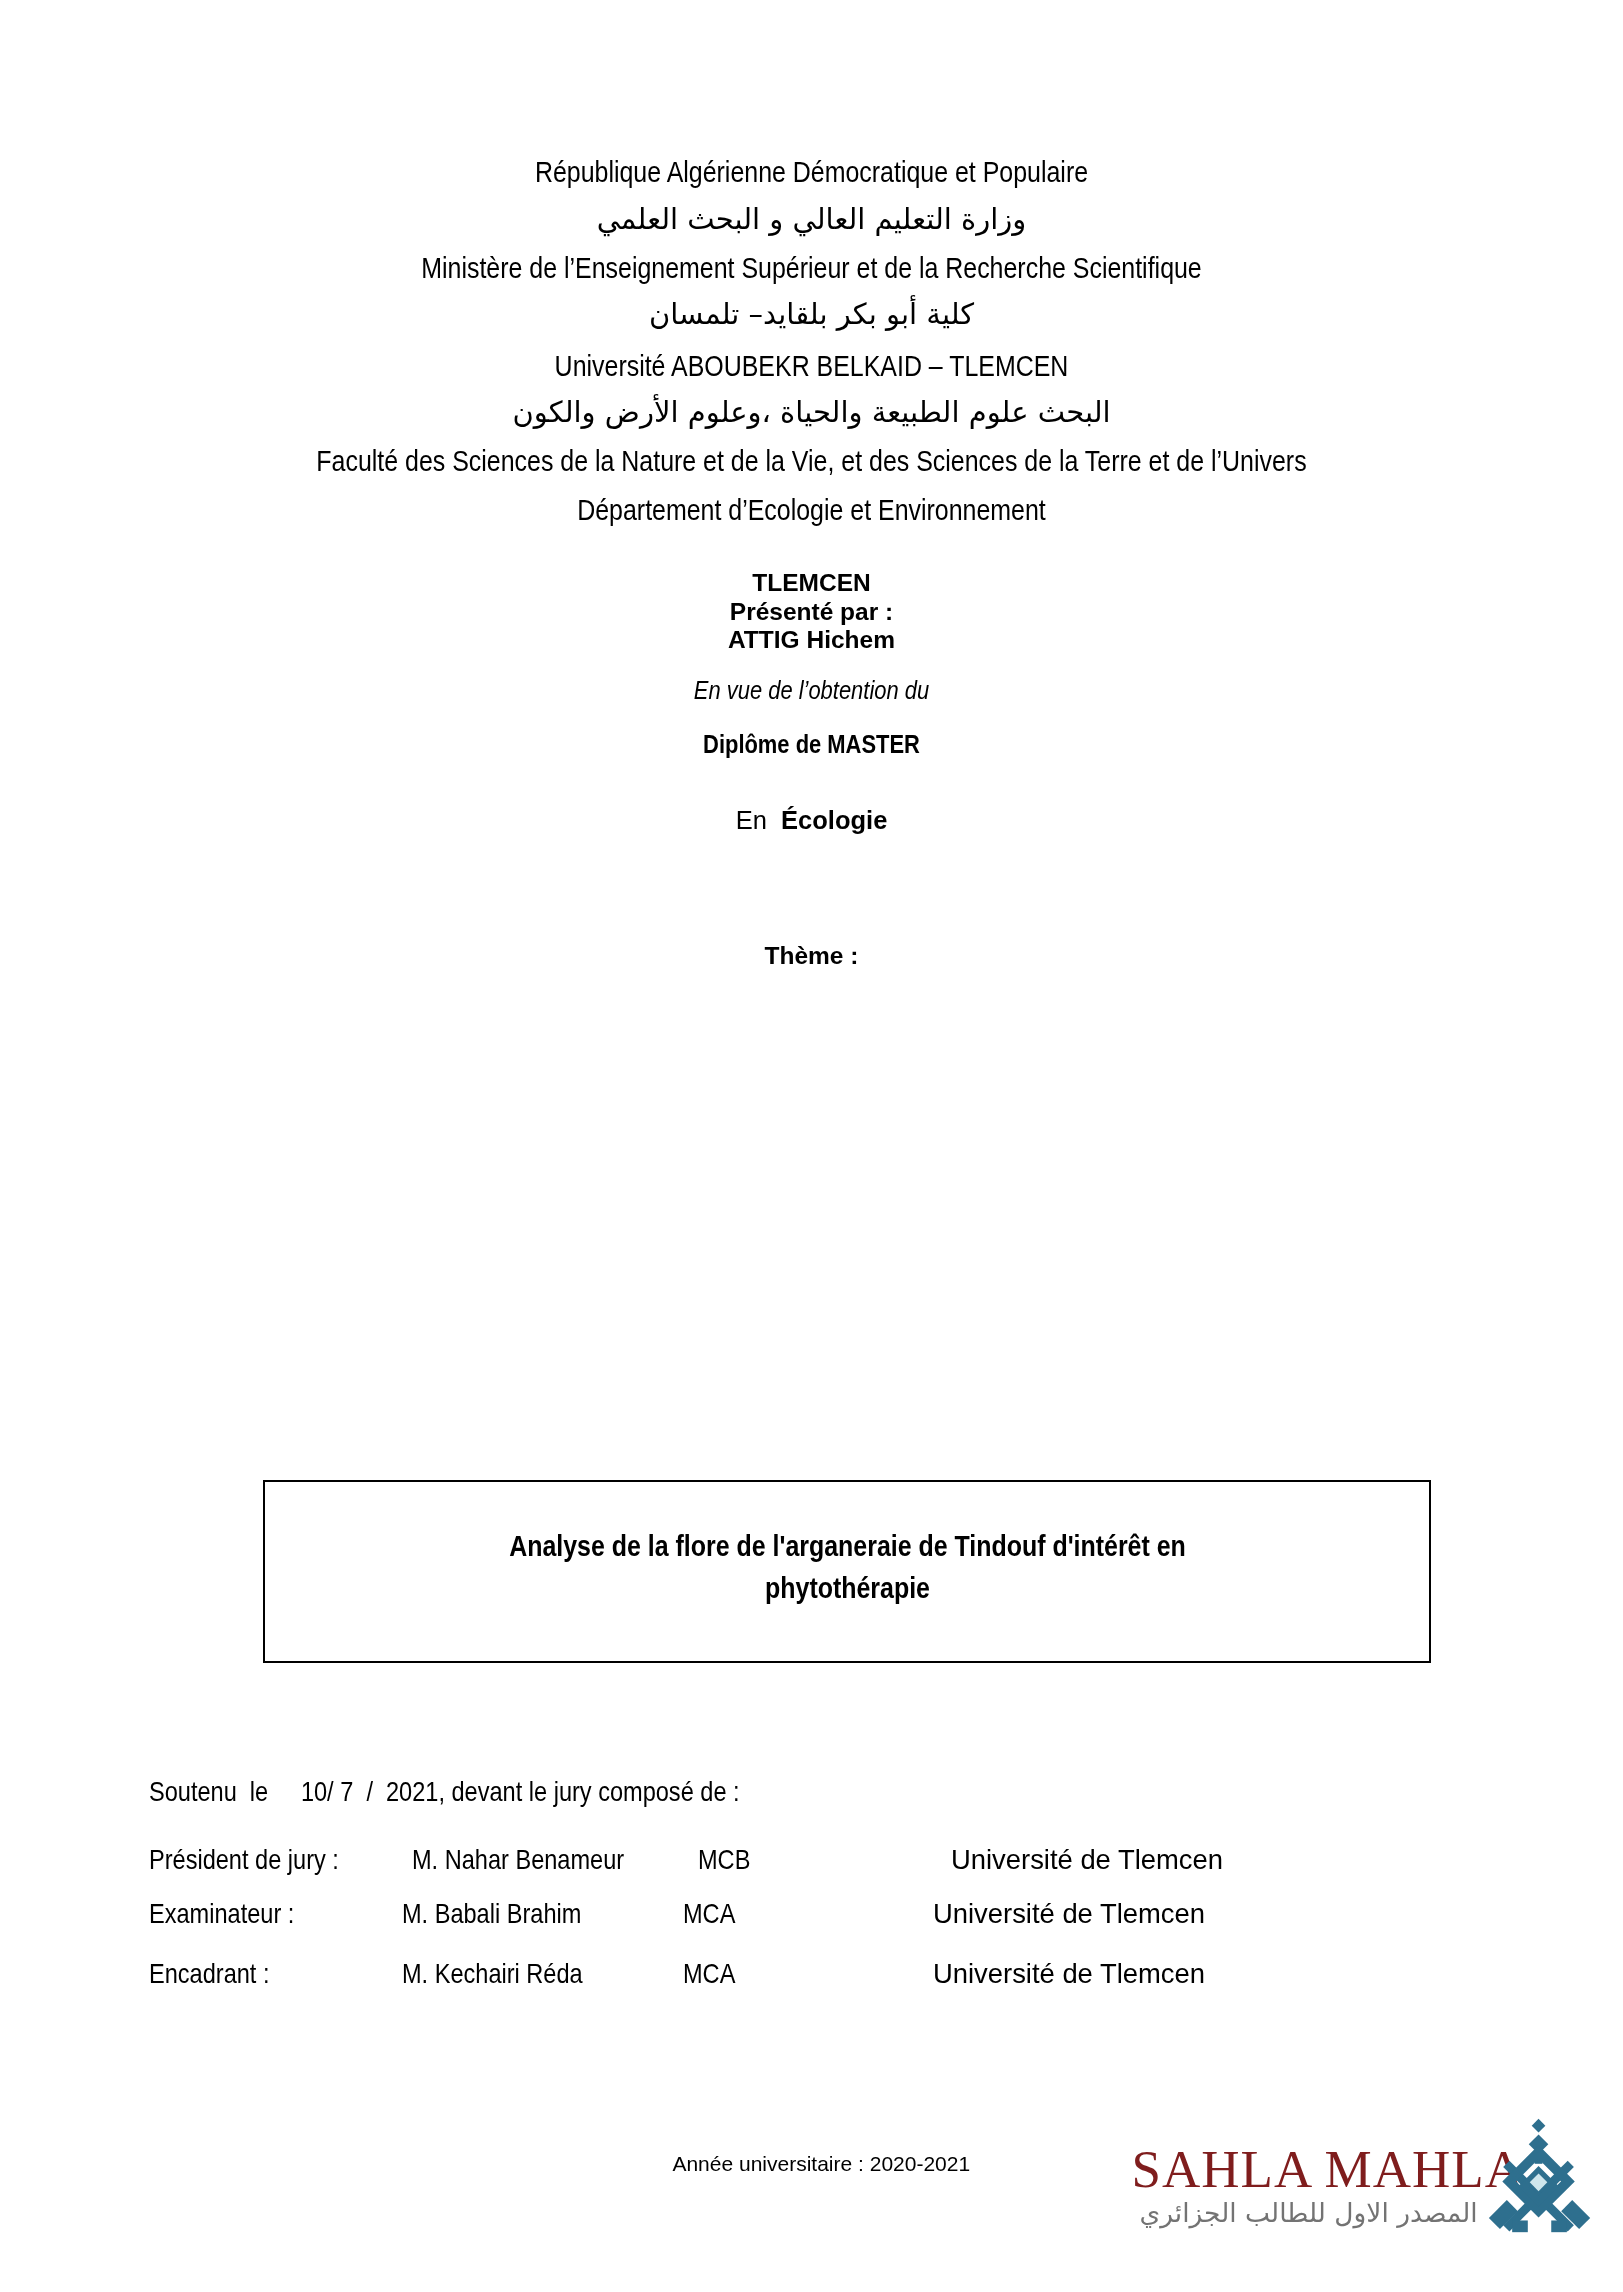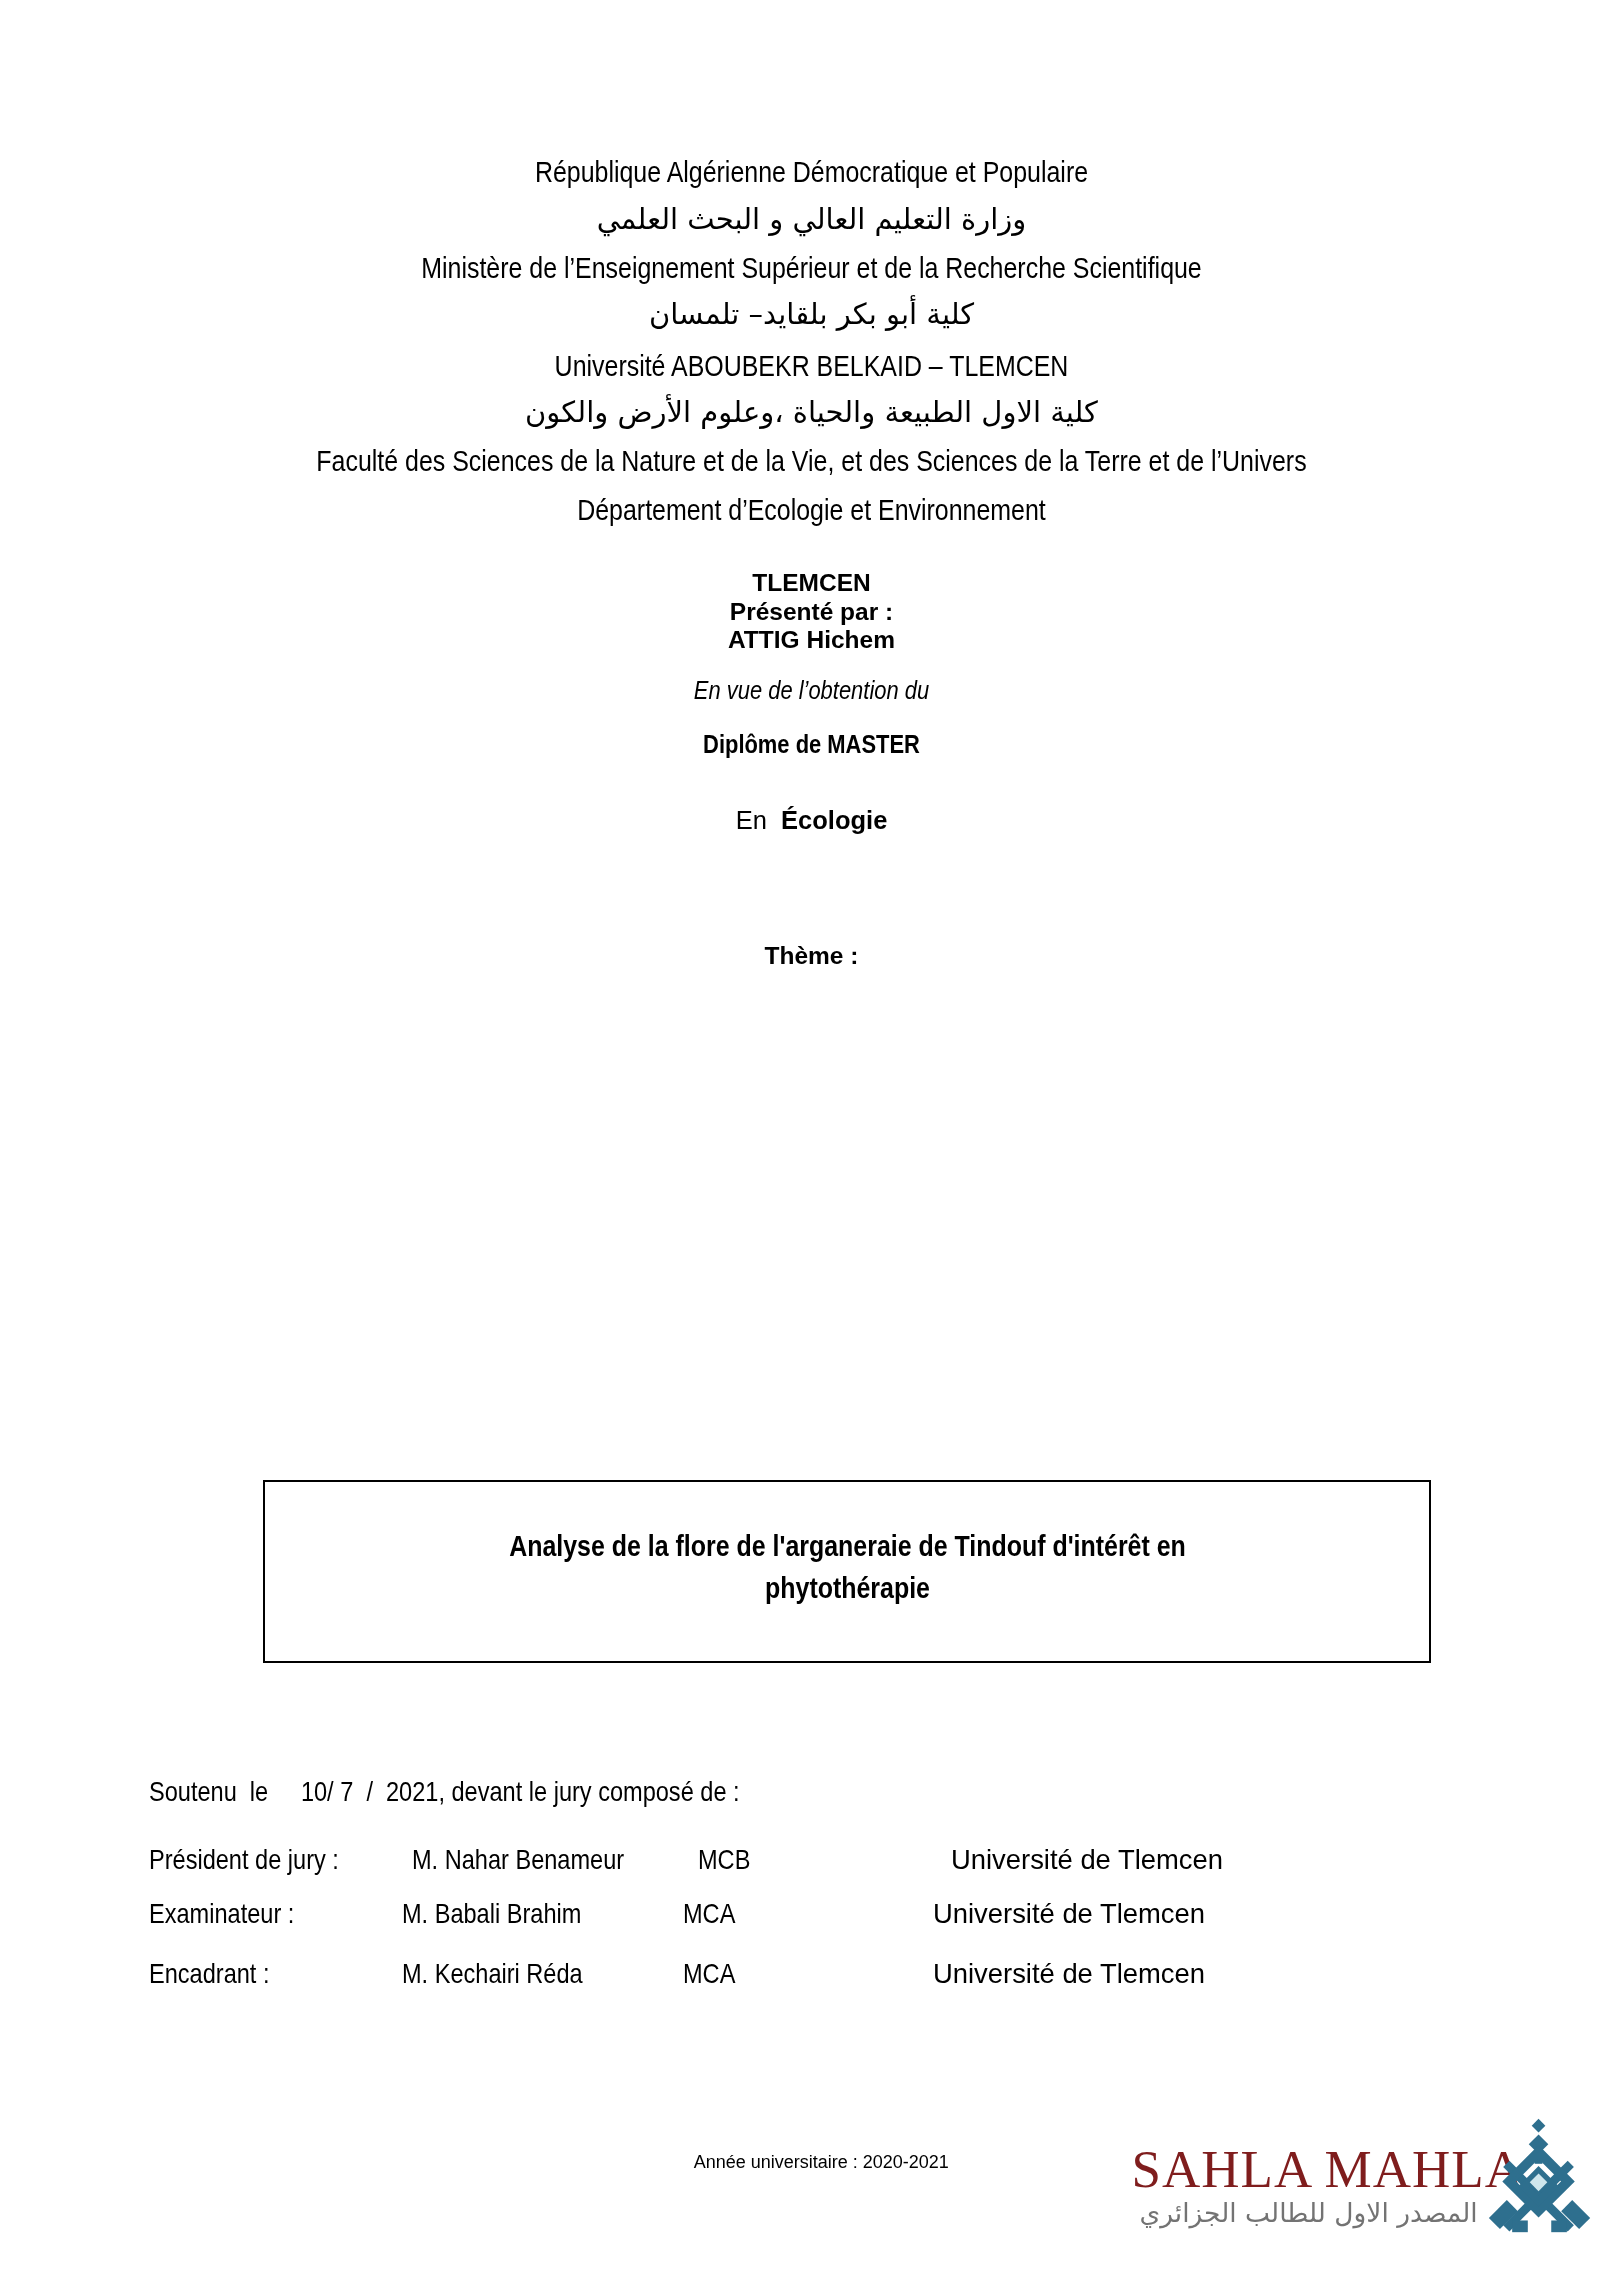--- a/index.html
+++ b/index.html
@@ -117,21 +117,21 @@
   .jury-grade { position: absolute; top: 0; }
   .jury-univ  { position: absolute; top: 0; }
 
   
   #annee {
     position: absolute;
     left: 0;
     top: 2152px;
     width: 1623px;
     text-align: center;
-    font-size: 18px;
+    font-size: 21px;
     padding-left: 19.6px;
     box-sizing: border-box;
   }
 
   
   #logo {
     position: absolute;
     left: 1112px;
     top: 2117px;
     width: 490px;
@@ -173,21 +173,21 @@
   <div class="line inst-fr cond" style="top:157px;">République Algérienne Démocratique et Populaire</div>
 
   <div class="line inst-ar" style="top:204px;">وزارة التعليم العالي و البحث العلمي</div>
 
   <div class="line inst-fr cond" style="top:253px;">Ministère de l’Enseignement Supérieur et de la Recherche Scientifique</div>
 
   <div class="line inst-ar" style="top:299px;">كلية أبو بكر بلقايد– تلمسان</div>
 
   <div class="line inst-fr cond" style="top:351px;">Université ABOUBEKR BELKAID – TLEMCEN</div>
 
-  <div class="line inst-ar" style="top:397px;">كلية الاول الطبيعة والحياة ،وعلوم الأرض والكون</div>
+  <div class="line inst-ar" style="top:397px;">البحث علوم الطبيعة والحياة ،وعلوم الأرض والكون</div>
 
   <div class="line inst-fr cond" style="top:446px;">Faculté des Sciences de la Nature et de la Vie, et des Sciences de la Terre et de l’Univers</div>
 
   <div class="line inst-fr cond" style="top:495px;">Département d’Ecologie et Environnement</div>
 
   <div class="line mem" style="top:570px;">TLEMCEN</div>
 
   <div class="line mem" style="top:599px;">Présenté par :</div>
 
   <div class="line mem" style="top:627px;">ATTIG Hichem</div>

